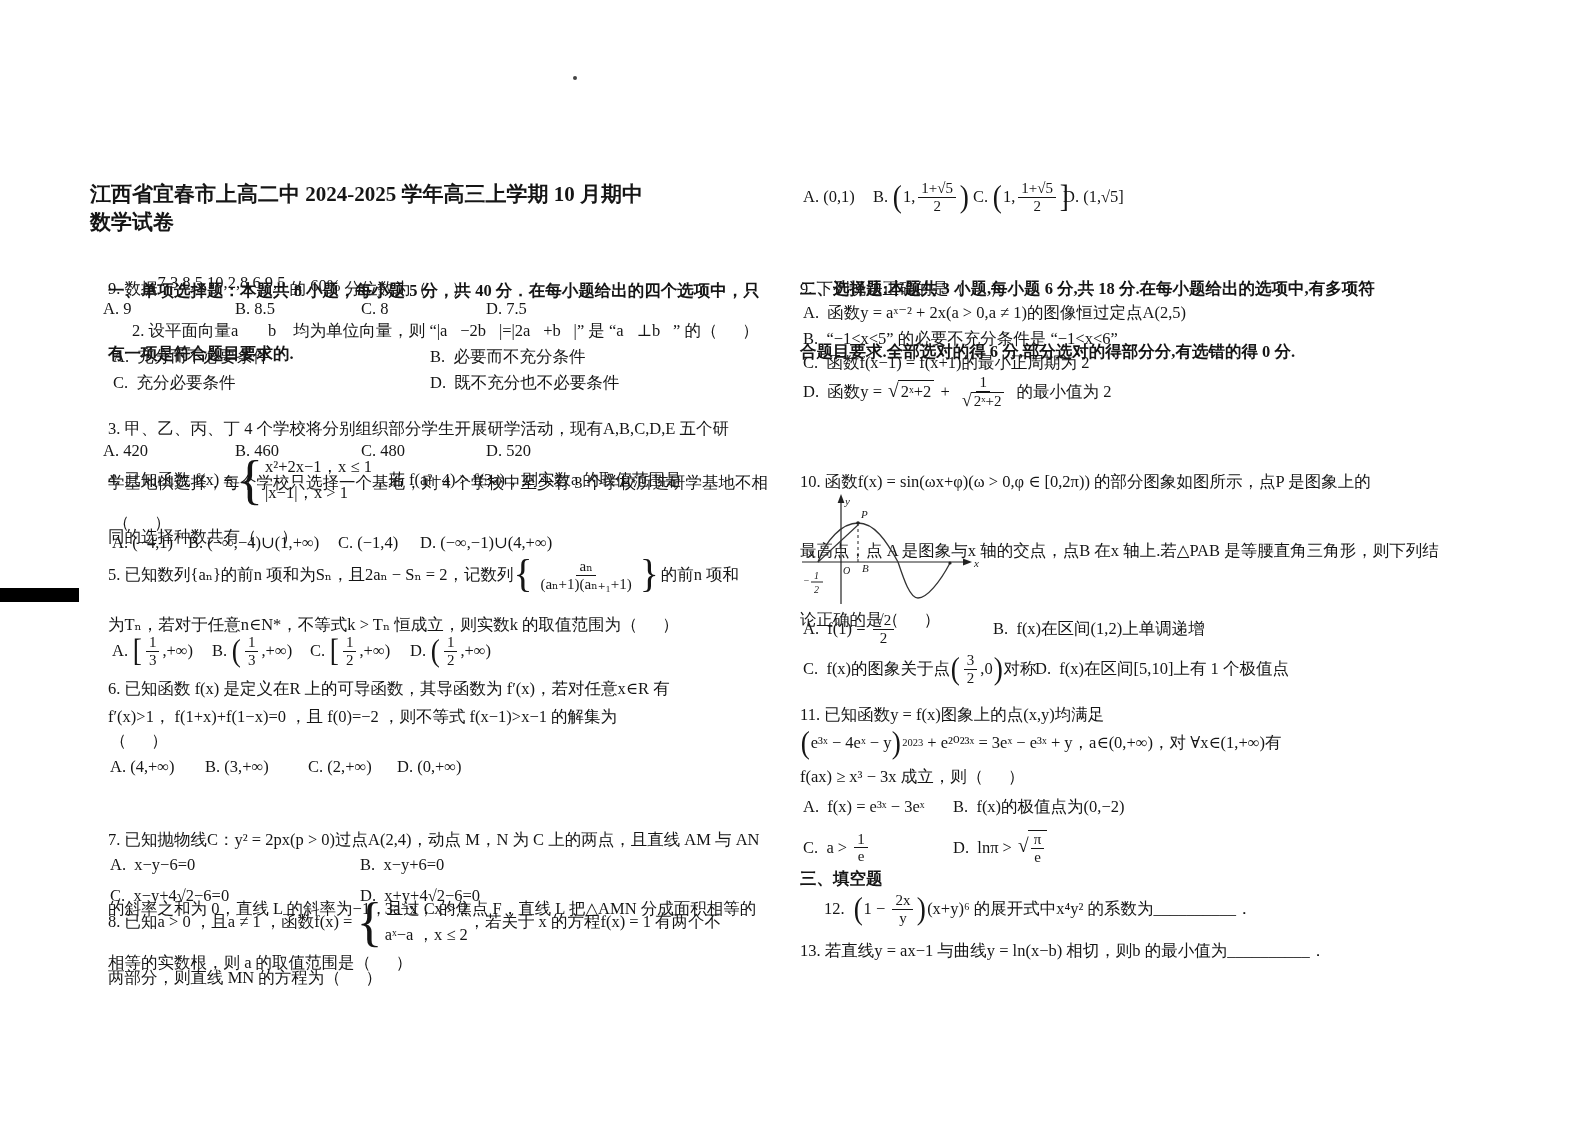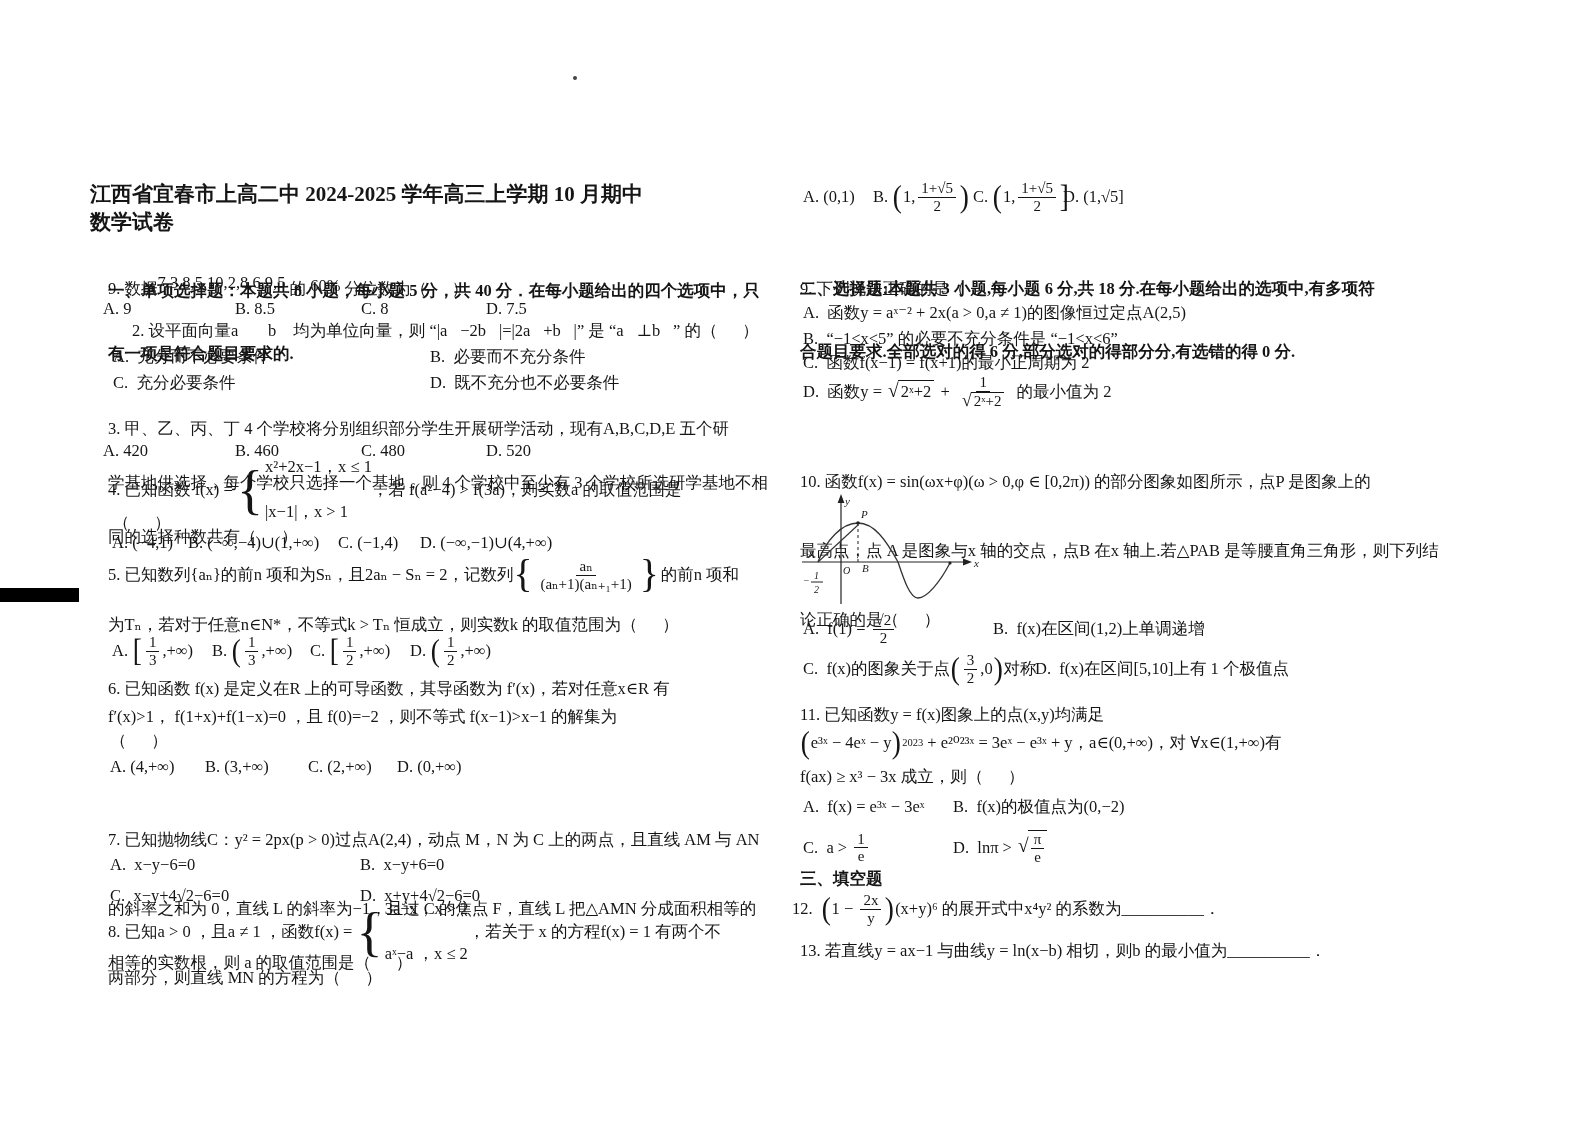--- a/index.html
+++ b/index.html
@@ -10,21 +10,21 @@
   .pre{white-space:pre;}
   .center{text-align:left;}
   .mline{display:flex;align-items:center;white-space:pre;}
   .optgrid{display:grid;white-space:pre;}
   .frac{display:inline-flex;flex-direction:column;align-items:center;line-height:1.1;
         font-size:15px;margin:0 3px;vertical-align:middle;}
   .frac .num{border-bottom:1px solid #151515;padding:0 3px;}
   .frac .den{padding:0 3px;}
   .bigp{font-size:195%;font-weight:300;line-height:.8;transform:scaleX(.85);display:inline-block;}
   .brace{font-size:330%;font-weight:300;line-height:.8;margin-right:2px;}
-  .cstack{display:inline-flex;flex-direction:column;gap:24px;}
+  .cstack{display:inline-flex;flex-direction:column;gap:5px;}
   .rad{display:inline-flex;align-items:baseline;margin:0 2px;white-space:pre;}
   .rsign{font-size:118%;line-height:1;margin-right:-1px;}
   .rbar{border-top:1.4px solid #151515;padding:0 3px;}
   .esup{font-size:10.5px;vertical-align:10px;letter-spacing:0;}
   .bar{background:#000;}
   .dot{background:#444;border-radius:50%;}
   svg text{font-family:"Liberation Serif","DejaVu Serif",serif;font-style:italic;fill:#222;}
 </style>
 </head>
 <body>
@@ -219,21 +219,21 @@
     <span>A.  f(x) = e³ˣ − 3eˣ</span>
     <span>B.  f(x)的极值点为(0,−2)</span>
   </div>
   <div class="abs optgrid" style="left:803px;top:830px;width:680px;grid-template-columns:150px auto;align-items:center;">
     <span class="mline"><span>C.  a &gt; </span><span class="frac"><span class="num">1</span><span class="den">e</span></span></span>
     <span class="mline"><span>D.  lnπ &gt; </span><span class="rad"><span class="rsign">√</span><span class="rbar"><span class="frac" style="margin:0;"><span class="num">π</span><span class="den">e</span></span></span></span></span>
   </div>
 
   <div class="abs b pre" style="left:800px;top:868px;">三、填空题</div>
 
-  <div class="abs mline" style="left:792px;top:892px;font-family:Liberation Serif, serif;">
+  <div class="abs mline" style="left:824px;top:892px;font-family:Liberation Serif, serif;">
     <span>12.  </span>
     <span class="bigp">(</span>
     <span>1 − </span>
     <span class="frac"><span class="num">2x</span><span class="den">y</span></span>
     <span class="bigp">)</span>
     <span>(x+y)⁶ 的展开式中x⁴y² 的系数为__________．</span>
   </div>
 
   <div class="abs pre" style="left:800px;top:940px;">13. 若直线y = ax−1 与曲线y = ln(x−b) 相切，则b 的最小值为__________．</div>
 

